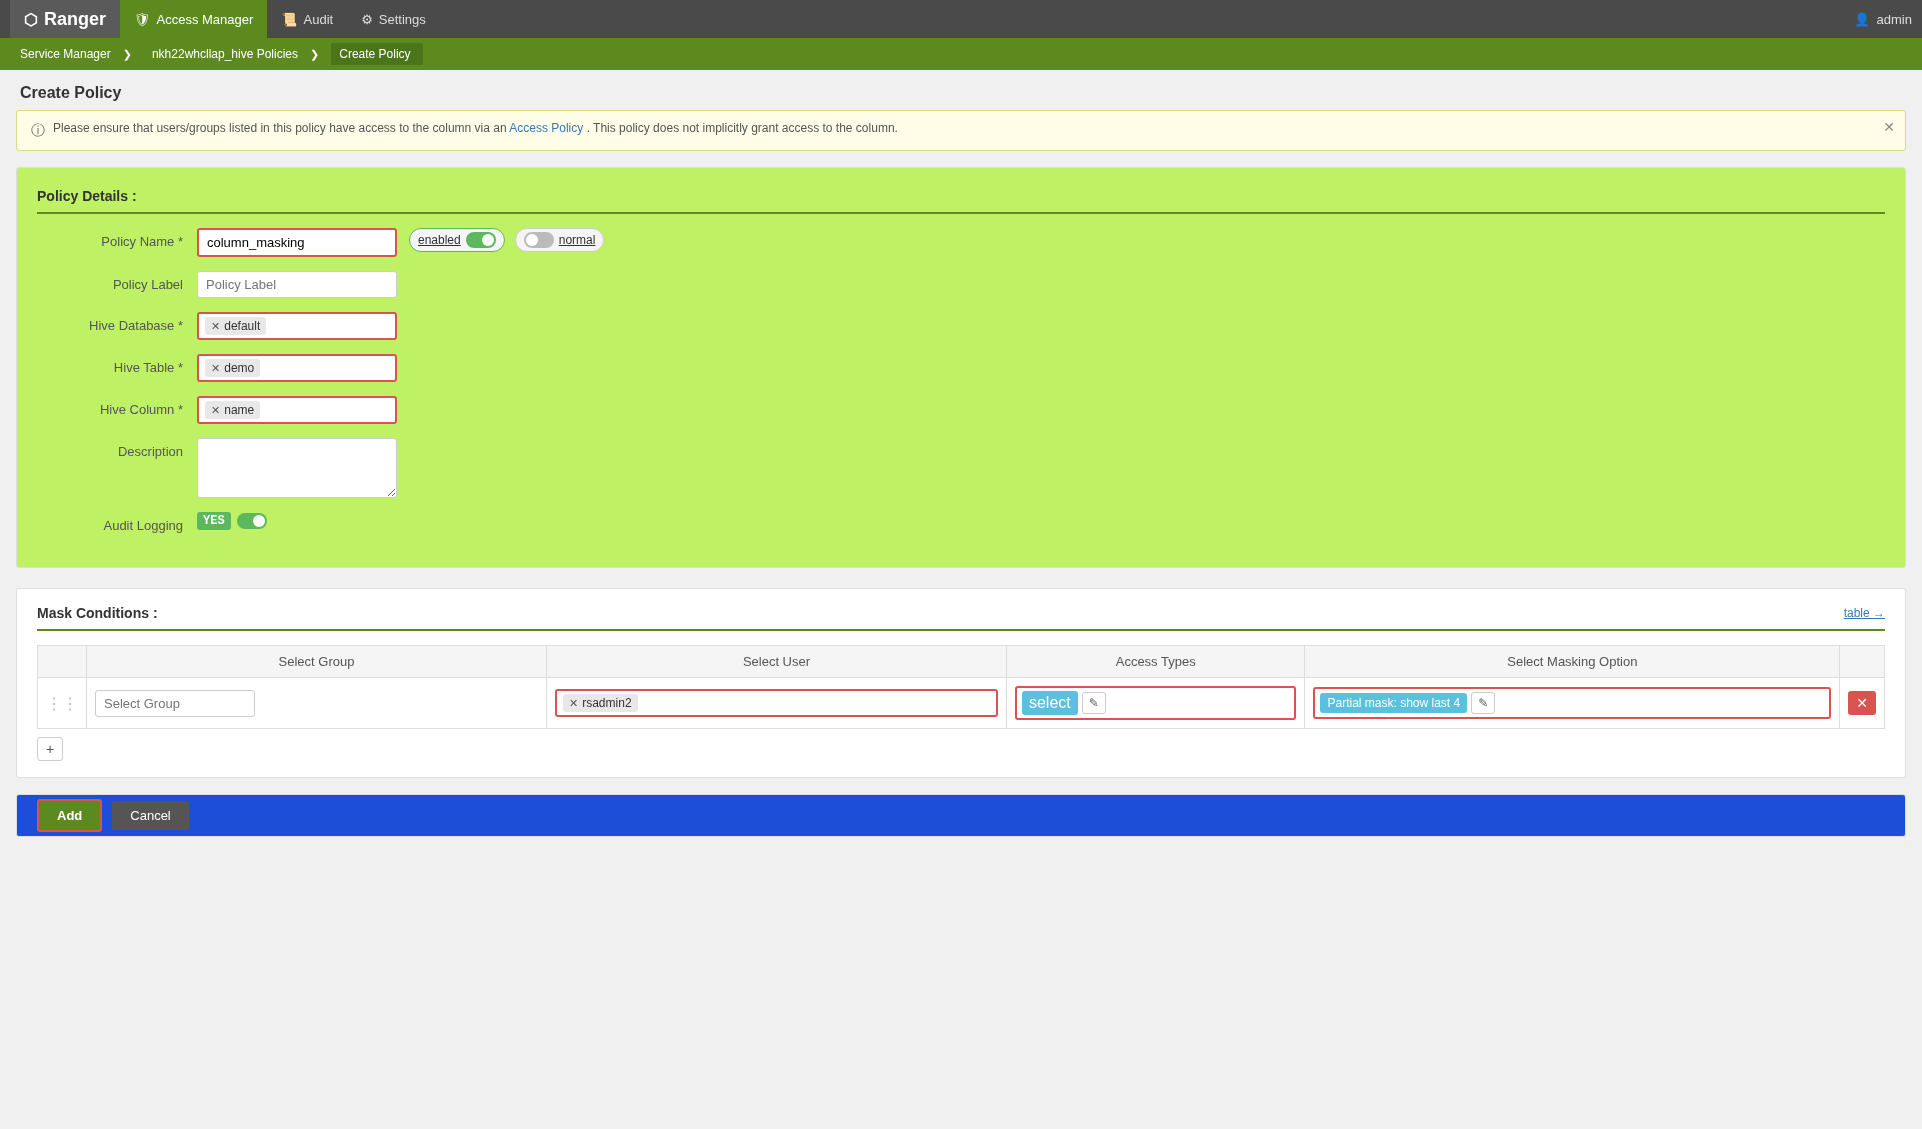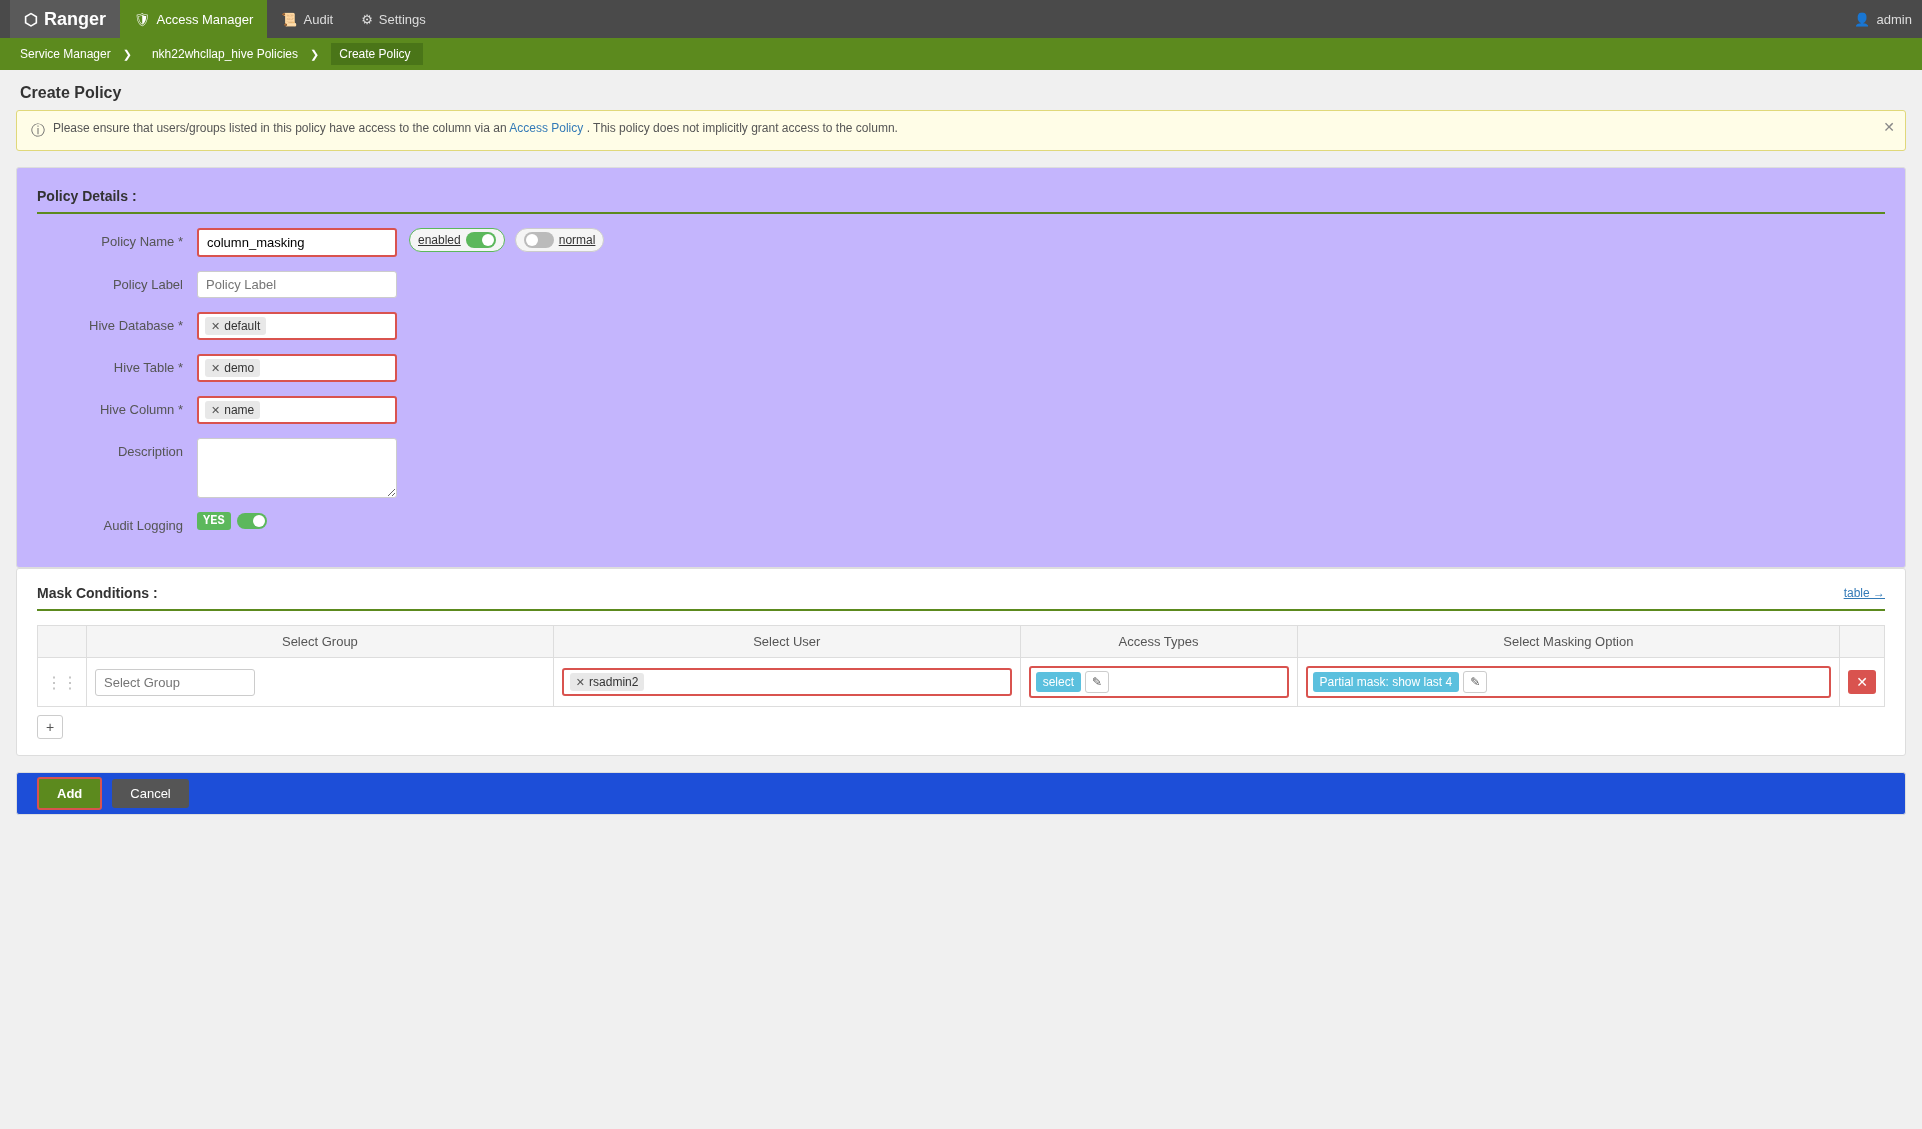--- a/index.html
+++ b/index.html
@@ -120,25 +120,25 @@
       position: absolute;
       right: 10px;
       top: 8px;
       cursor: pointer;
       color: #888;
       font-size: 14px;
     }
 
     
     .form-card {
-      background: #c4b5fd;
+      background: #bef264;
       border: 1px solid #ddd;
       border-radius: 3px;
       padding: 20px;
-      margin-bottom: 0;
+      margin-bottom: 20px;
     }
 
     .section-title {
       font-size: 14px;
       font-weight: bold;
       color: #333;
       margin-bottom: 14px;
       padding-bottom: 8px;
       border-bottom: 2px solid #5c8a1e;
     }
@@ -356,21 +356,21 @@
       padding: 3px 6px;
       min-width: 160px;
       background: #fff;
     }
 
     .access-type-badge {
       background: #5bc0de;
       color: #fff;
       border-radius: 3px;
       padding: 3px 7px;
-      font-size: 12px;
+      font-size: 16px;
       display: inline-flex;
       align-items: center;
       gap: 4px;
     }
     .access-type-wrapper {
       display: flex;
       align-items: center;
       gap: 4px;
       border: 2px solid #d9534f;
       border-radius: 3px;

